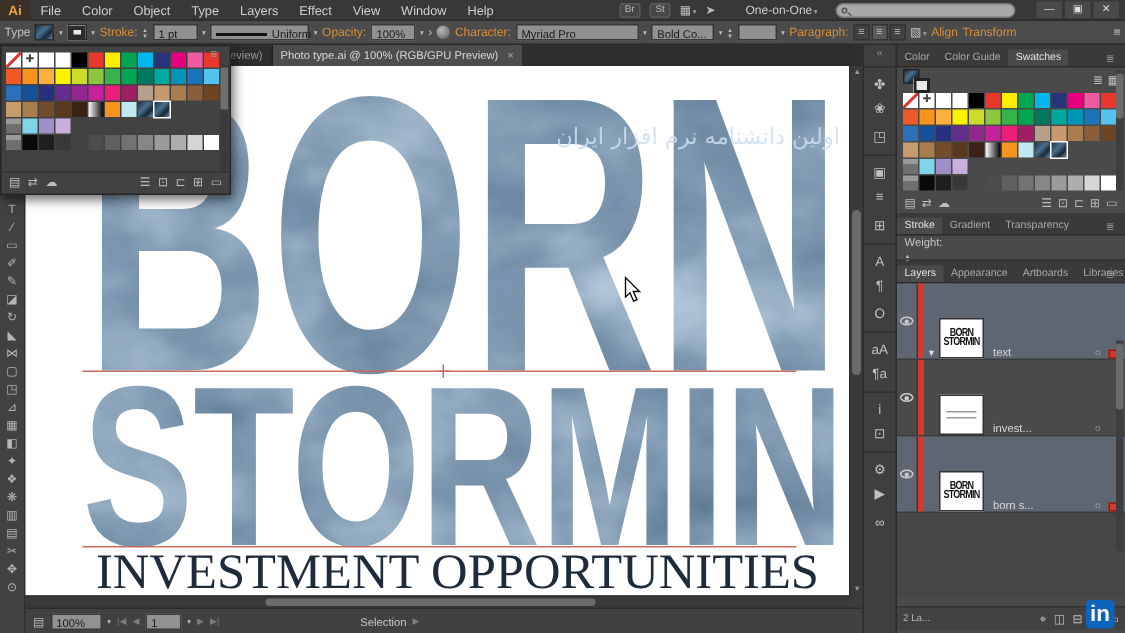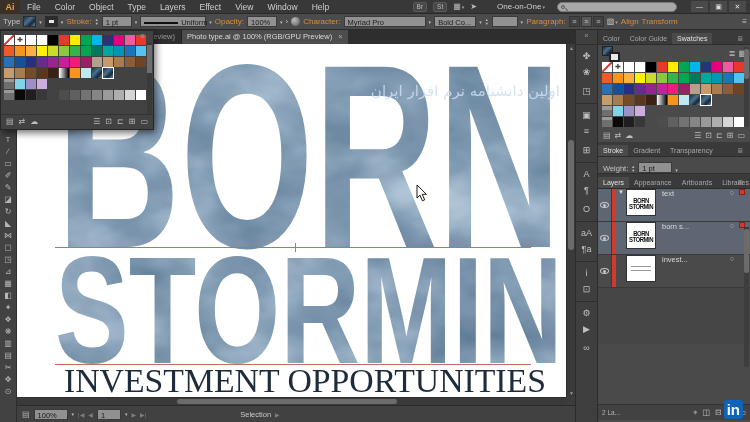--- a/index.html
+++ b/index.html
@@ -86,25 +86,25 @@
   .sw.img { background:linear-gradient(135deg,#1a2f42,#4a708e 40%,#16283a 70%,#6d8cab); }
   .sw.sel { outline:1px solid #fff; }
   .sw.folder { background:linear-gradient(#9a9a9a 35%,#6f6f6f 35%); }
   .sw.empty { visibility:hidden; }
   .sw-bottom { display:flex; align-items:center; gap:4px; padding:0 5px; height:14px; }
   .sw-bottom span { font-size:8px; color:#bdbdbd; }
   .sw-bottom .sp { margin-left:auto; }
   .panel-scroll { position:absolute; right:1px; width:5px; background:#3e3e3e; }
   .panel-scroll .thumb { position:absolute; left:0; width:5px; background:#6b6b6b; border-radius:2px; }
 
-  .stroke-row { height:17px; display:flex; align-items:flex-end; gap:3px; padding:0 5px; border-bottom:1px solid #2f2f2f; background:#4a4a4a; }
+  .stroke-row { height:17px; display:flex; align-items:flex-start; gap:3px; padding:0 5px; border-bottom:1px solid #2f2f2f; background:#4a4a4a;flex-direction:column; }
   .stroke-row .lab { font-size:7.5px; color:#c4c4c4; }
 
   
-  .lrow { height:33px; display:flex; align-items:flex-start; background:#4a4a4a; border-bottom:1px solid #3a3a3a; position:relative; }
+  .lrow { height:51px; display:flex; align-items:flex-end; background:#4a4a4a; border-bottom:1px solid #3a3a3a; position:relative; }
   .lrow.selected { background:#5d6672; }
   .l-eye { width:14px; text-align:center; border-right:1px solid #3a3a3a; align-self:stretch; display:flex; align-items:center; justify-content:center; }
   .eye { display:inline-block; width:9px; height:6px; border:1px solid #c9c9c9; border-radius:50%; position:relative; }
   .eye:after { content:""; position:absolute; left:2px; top:1px; width:3px; height:3px; background:#c9c9c9; border-radius:50%; }
   .l-bar { width:4px; align-self:stretch; }
   .l-exp { width:10px; font-size:6px; color:#ddd; text-align:center; }
   .l-thumb { width:30px; height:27px; background:#fff; border:1px solid #333; display:flex; flex-direction:column; align-items:center; justify-content:center; overflow:hidden; }
   .l-thumb .t1 { font-size:6px; font-weight:bold; color:#111; line-height:6px; letter-spacing:-0.5px; transform:scaleY(1.3); }
   .l-thumb .ln { width:20px; height:1px; background:#9a9a9a; margin:1.5px 0; }
   .l-label { font-size:7.5px; color:#d8d8d8; margin-left:6px; }
@@ -382,46 +382,46 @@
           <span class="l-bar" style="background: rgb(210, 58, 46);"></span>
           <span class="l-exp">▼</span>
           <span class="l-thumb">
             <span class="t1">BORN</span>
             <span class="t1">STORMIN</span>
           </span>
           <span class="l-label">text</span>
           <span class="l-target">○</span>
           <span class="l-badge"></span>
         </div>
+        <div class="lrow">
+          <span class="l-eye">
+            <span class="eye"></span>
+          </span>
+          <span class="l-bar" style="background: rgb(210, 58, 46);"></span>
+          <span class="l-exp"></span>
+          <span class="l-thumb">
+            <span class="ln"></span>
+            <span class="ln"></span>
+          </span>
+          <span class="l-label">invest...</span>
+          <span class="l-target">○</span>
+        </div>
         <div class="lrow selected">
           <span class="l-eye">
             <span class="eye"></span>
           </span>
           <span class="l-bar" style="background: rgb(210, 58, 46);"></span>
           <span class="l-exp"></span>
           <span class="l-thumb">
             <span class="t1">BORN</span>
             <span class="t1">STORMIN</span>
           </span>
           <span class="l-label">born s...</span>
           <span class="l-target">○</span>
           <span class="l-badge"></span>
-        </div>
-        <div class="lrow">
-          <span class="l-eye">
-            <span class="eye"></span>
-          </span>
-          <span class="l-bar" style="background: rgb(210, 58, 46);"></span>
-          <span class="l-exp"></span>
-          <span class="l-thumb">
-            <span class="ln"></span>
-            <span class="ln"></span>
-          </span>
-          <span class="l-label">invest...</span>
-          <span class="l-target">○</span>
         </div>
       </div>
     <div class="layers-empty"></div>
     <div class="layers-bottom">
       <span class="cnt">2 La...</span>
       <span class="sp"></span>
       <span id="layers-bottom-icons" style="display:flex;gap:5px">
           <span class="ic">⌖</span>
           <span class="ic">◫</span>
           <span class="ic">⊟</span>

